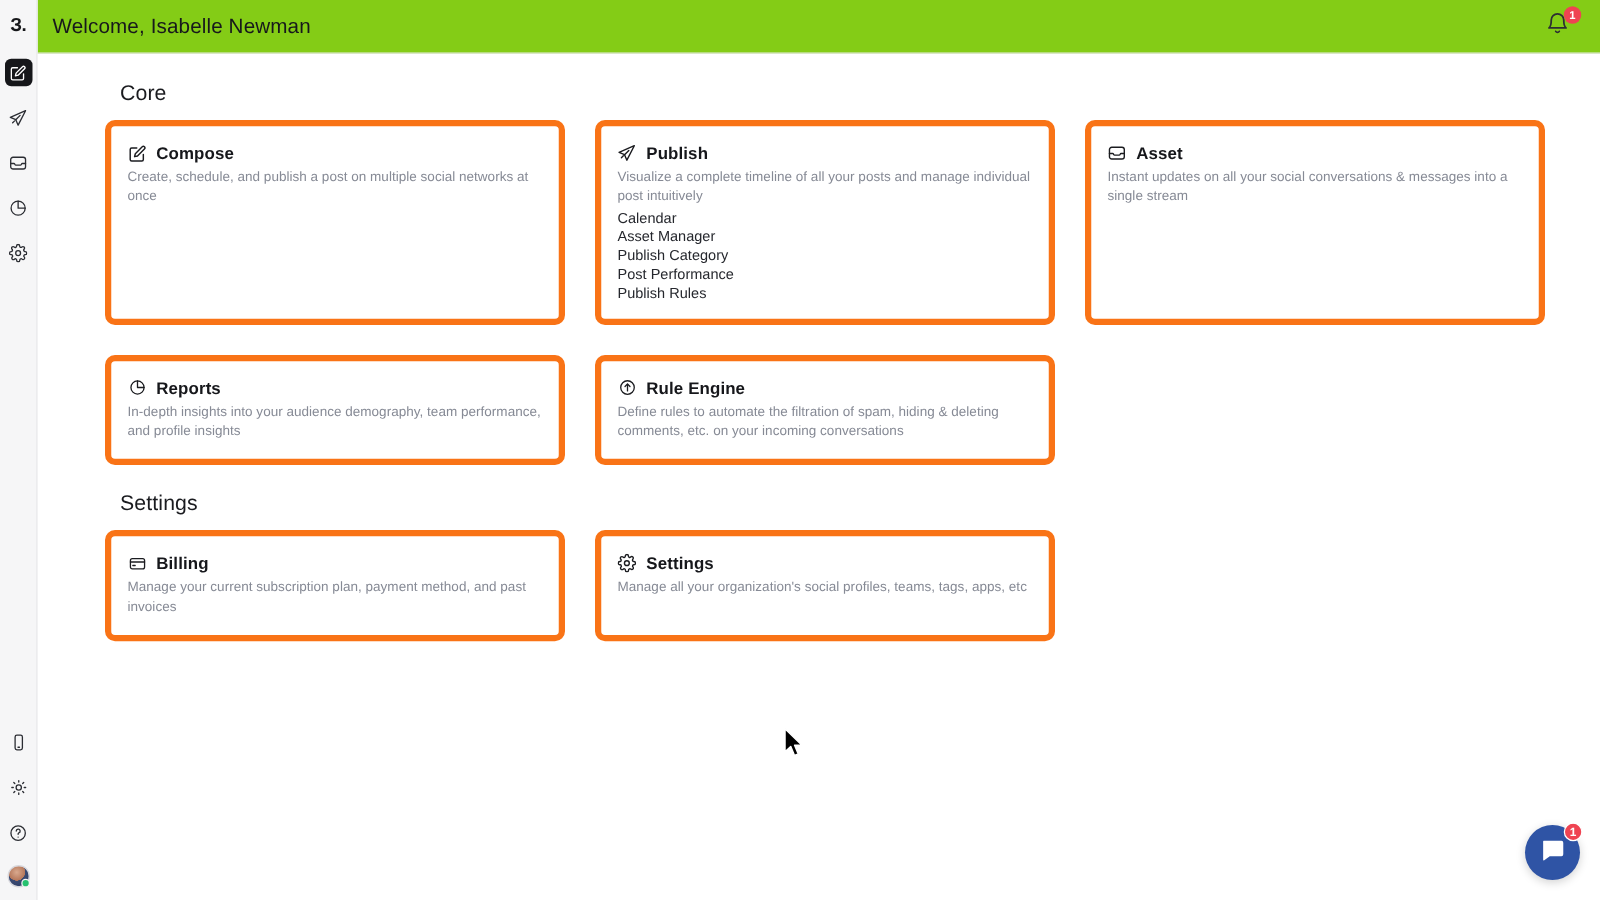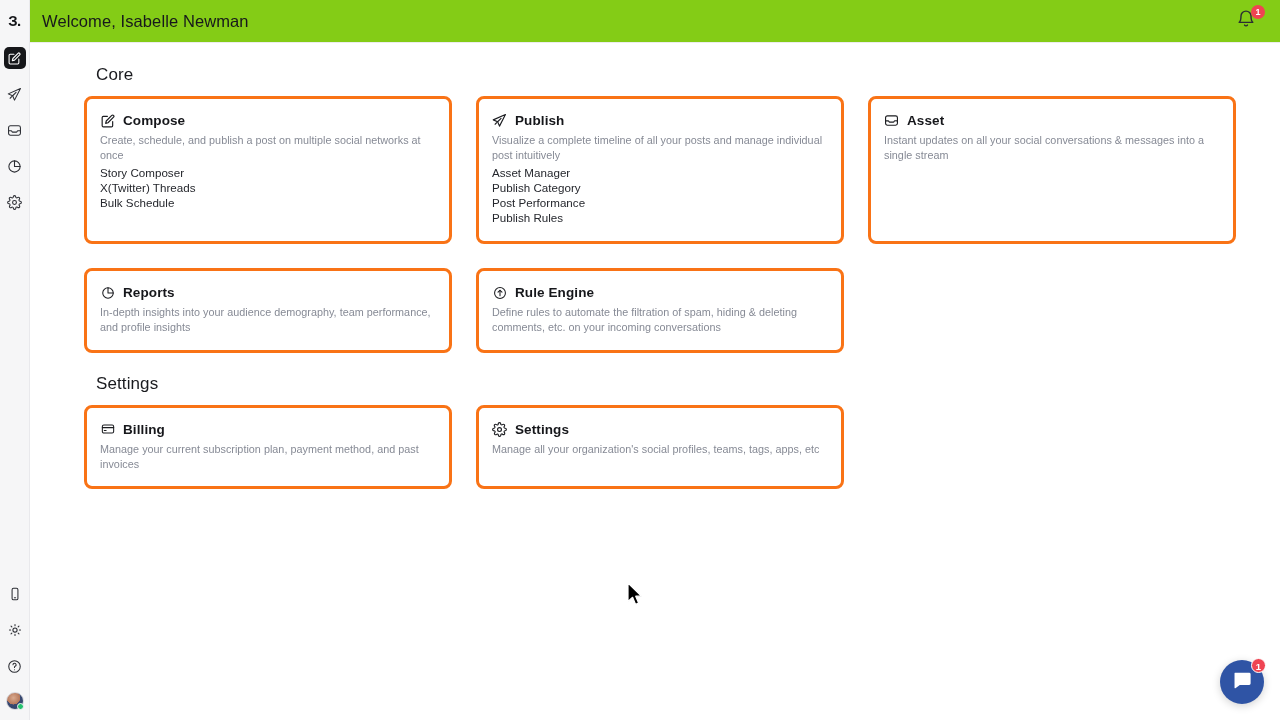--- a/index.html
+++ b/index.html
@@ -77,21 +77,21 @@
   .section-title {
     font-size: 17px; color: #1a1b1f; font-weight: 400;
     margin-bottom: 11px; letter-spacing: .1px; margin-left: 12px;
   }
   .section + .section { margin-top: 21px; }
 
   .grid { display: flex; flex-wrap: wrap; gap: 24px 24px; width: 1152px; }
 
   .card {
     width: 368px;
-    border: 3px solid #f97316;
+    border: 5px solid #f97316;
     border-radius: 8px;
     background: #ffffff;
     padding: 14px 13px 13px 13px;
     cursor: pointer;
   }
   .card.core-card { min-height: 148px; }
   .card.secondary-card { min-height: 69px; }
   .card.settings-card { min-height: 55px; }
 
   .card-head { display: flex; align-items: center; gap: 8px; margin-bottom: 5px; }
@@ -245,40 +245,36 @@
             <div class="card-head">
               <span class="card-icon">
                 <svg width="14" height="14" viewBox="0 0 24 24" fill="none" stroke="currentColor" stroke-width="2" stroke-linecap="round" stroke-linejoin="round">
                   <path d="M11 4H4a2 2 0 0 0-2 2v14a2 2 0 0 0 2 2h14a2 2 0 0 0 2-2v-7"></path>
                   <path d="M18.5 2.5a2.12 2.12 0 0 1 3 3L12 15l-4 1 1-4Z"></path>
                 </svg>
               </span>
               <span class="card-title">Compose</span>
             </div>
             <div class="card-desc">Create, schedule, and publish a post on multiple social networks at once</div>
-            <div class="card-links">
-              <div class="card-link">Story Composer</div>
-              <div class="card-link">X(Twitter) Threads</div>
-              <div class="card-link">Bulk Schedule</div>
-            </div>
           </div>
 
           <div class="card core-card">
             <div class="card-head">
               <span class="card-icon">
                 <svg width="15" height="15" viewBox="0 0 24 24" fill="none" stroke="currentColor" stroke-width="1.8" stroke-linecap="round" stroke-linejoin="round">
                   <path d="M21.5 2.5 2 11l7 3 3 7 9.5-18.5Z"></path>
                   <path d="M9 14l5.5-5.5"></path>
                   <path d="M5 18l2.5-2.5"></path>
                 </svg>
               </span>
               <span class="card-title">Publish</span>
             </div>
             <div class="card-desc">Visualize a complete timeline of all your posts and manage individual post intuitively</div>
             <div class="card-links">
+              <div class="card-link">Calendar</div>
               <div class="card-link">Asset Manager</div>
               <div class="card-link">Publish Category</div>
               <div class="card-link">Post Performance</div>
               <div class="card-link">Publish Rules</div>
             </div>
           </div>
 
           <div class="card core-card">
             <div class="card-head">
               <span class="card-icon">

